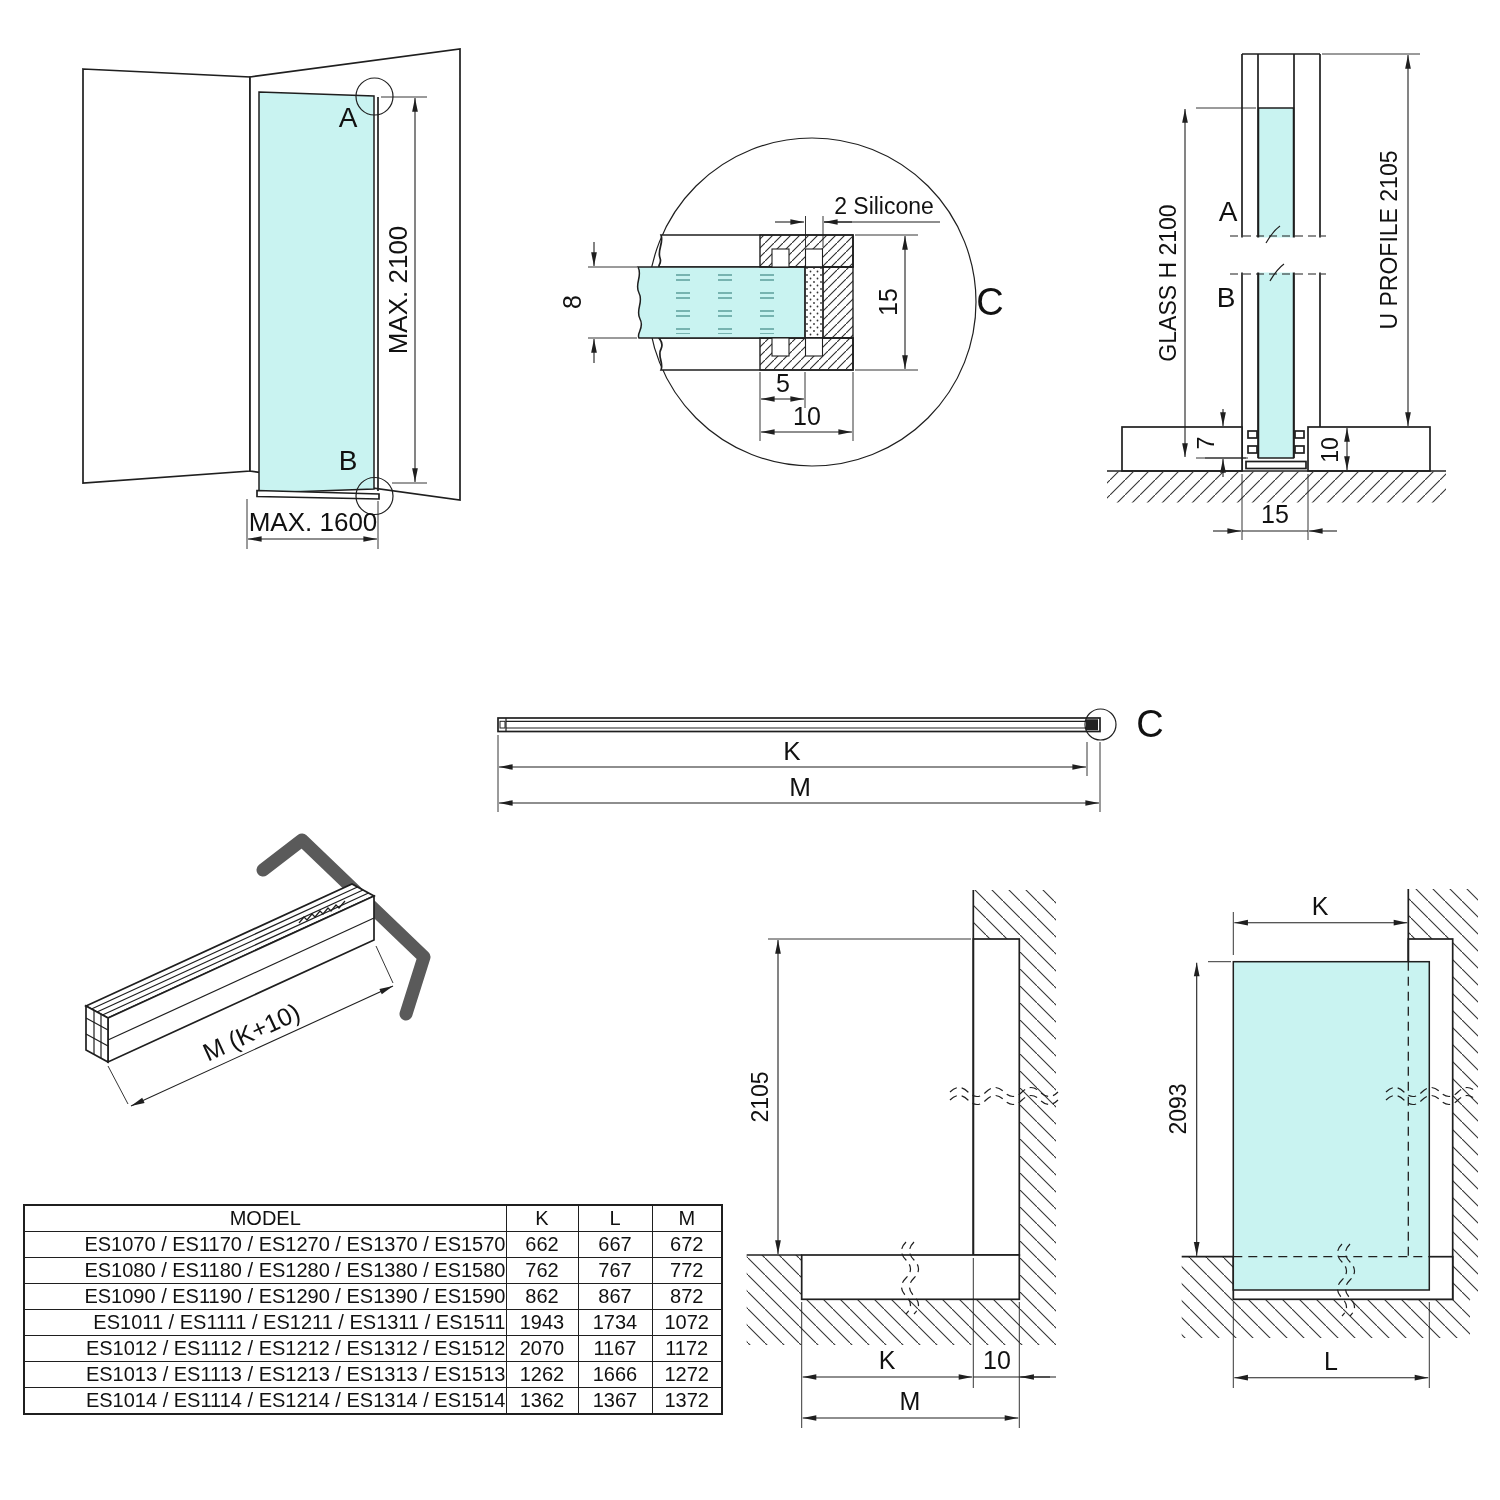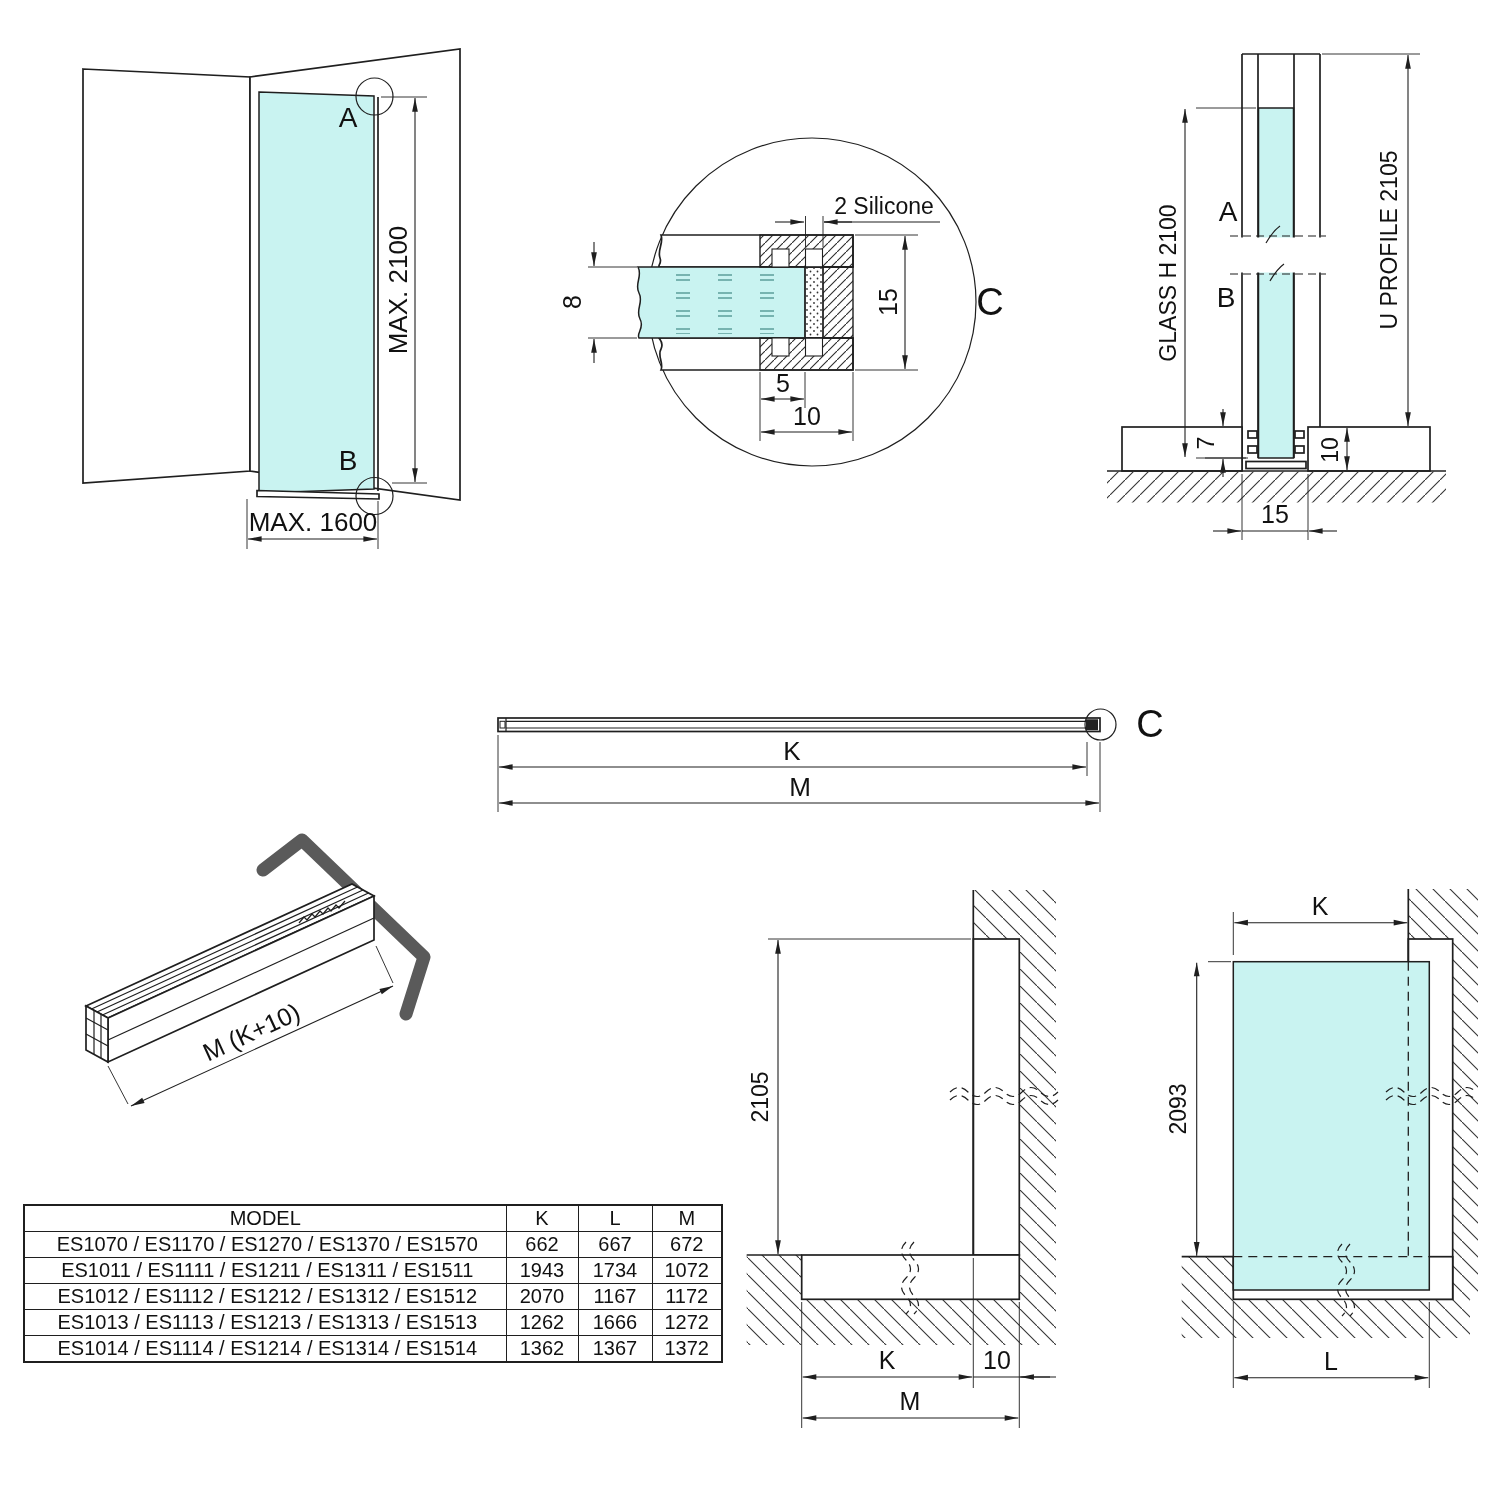--- a/index.html
+++ b/index.html
@@ -23,21 +23,21 @@
   .mid  { text-anchor:middle; }
 
   
   .table-wrap { position:absolute; left:23px; top:1204px; width:760px; }
   .table-wrap table { border-collapse:collapse; table-layout:fixed; width:698px;
                       border:2px solid #1f1f1f; }
   .table-wrap td, .table-wrap th { border:1.5px solid #1f1f1f; height:25px;
                       font-size:20px; font-weight:400; color:#111;
                       white-space:nowrap; overflow:hidden; padding:0; }
   .table-wrap .c { text-align:center; }
-  .table-wrap .model { text-align:center; padding-left:4px;margin-left:48px; }
+  .table-wrap .model { text-align:right; padding-left:4px;margin-left:48px; }
 </style>
 </head>
 <body>
 
 <div class="canvas">
 
 <svg width="1500" height="1500" viewBox="0 0 1500 1500">
   <defs>
     <marker id="ar" viewBox="0 0 14 7" refX="13.2" refY="3.5" markerWidth="14" markerHeight="7" orient="auto-start-reverse">
       <path d="M0.8,0.9 L13.2,3.5 L0.8,6.1 Z" fill="#1f1f1f"></path>
@@ -283,20 +283,32 @@
         </tr>
       </thead>
       <tbody>
         <tr>
           <td class="model">ES1070 / ES1170 / ES1270 / ES1370 / ES1570</td>
           <td class="c">662</td>
           <td class="c">667</td>
           <td class="c">672</td>
         </tr>
         <tr>
+          <td class="model">ES1080 / ES1180 / ES1280 / ES1380 / ES1580</td>
+          <td class="c">762</td>
+          <td class="c">767</td>
+          <td class="c">772</td>
+        </tr>
+        <tr>
+          <td class="model">ES1090 / ES1190 / ES1290 / ES1390 / ES1590</td>
+          <td class="c">862</td>
+          <td class="c">867</td>
+          <td class="c">872</td>
+        </tr>
+        <tr>
           <td class="model">ES1011 / ES1111 / ES1211 / ES1311 / ES1511</td>
           <td class="c">1943</td>
           <td class="c">1734</td>
           <td class="c">1072</td>
         </tr>
         <tr>
           <td class="model">ES1012 / ES1112 / ES1212 / ES1312 / ES1512</td>
           <td class="c">2070</td>
           <td class="c">1167</td>
           <td class="c">1172</td>

